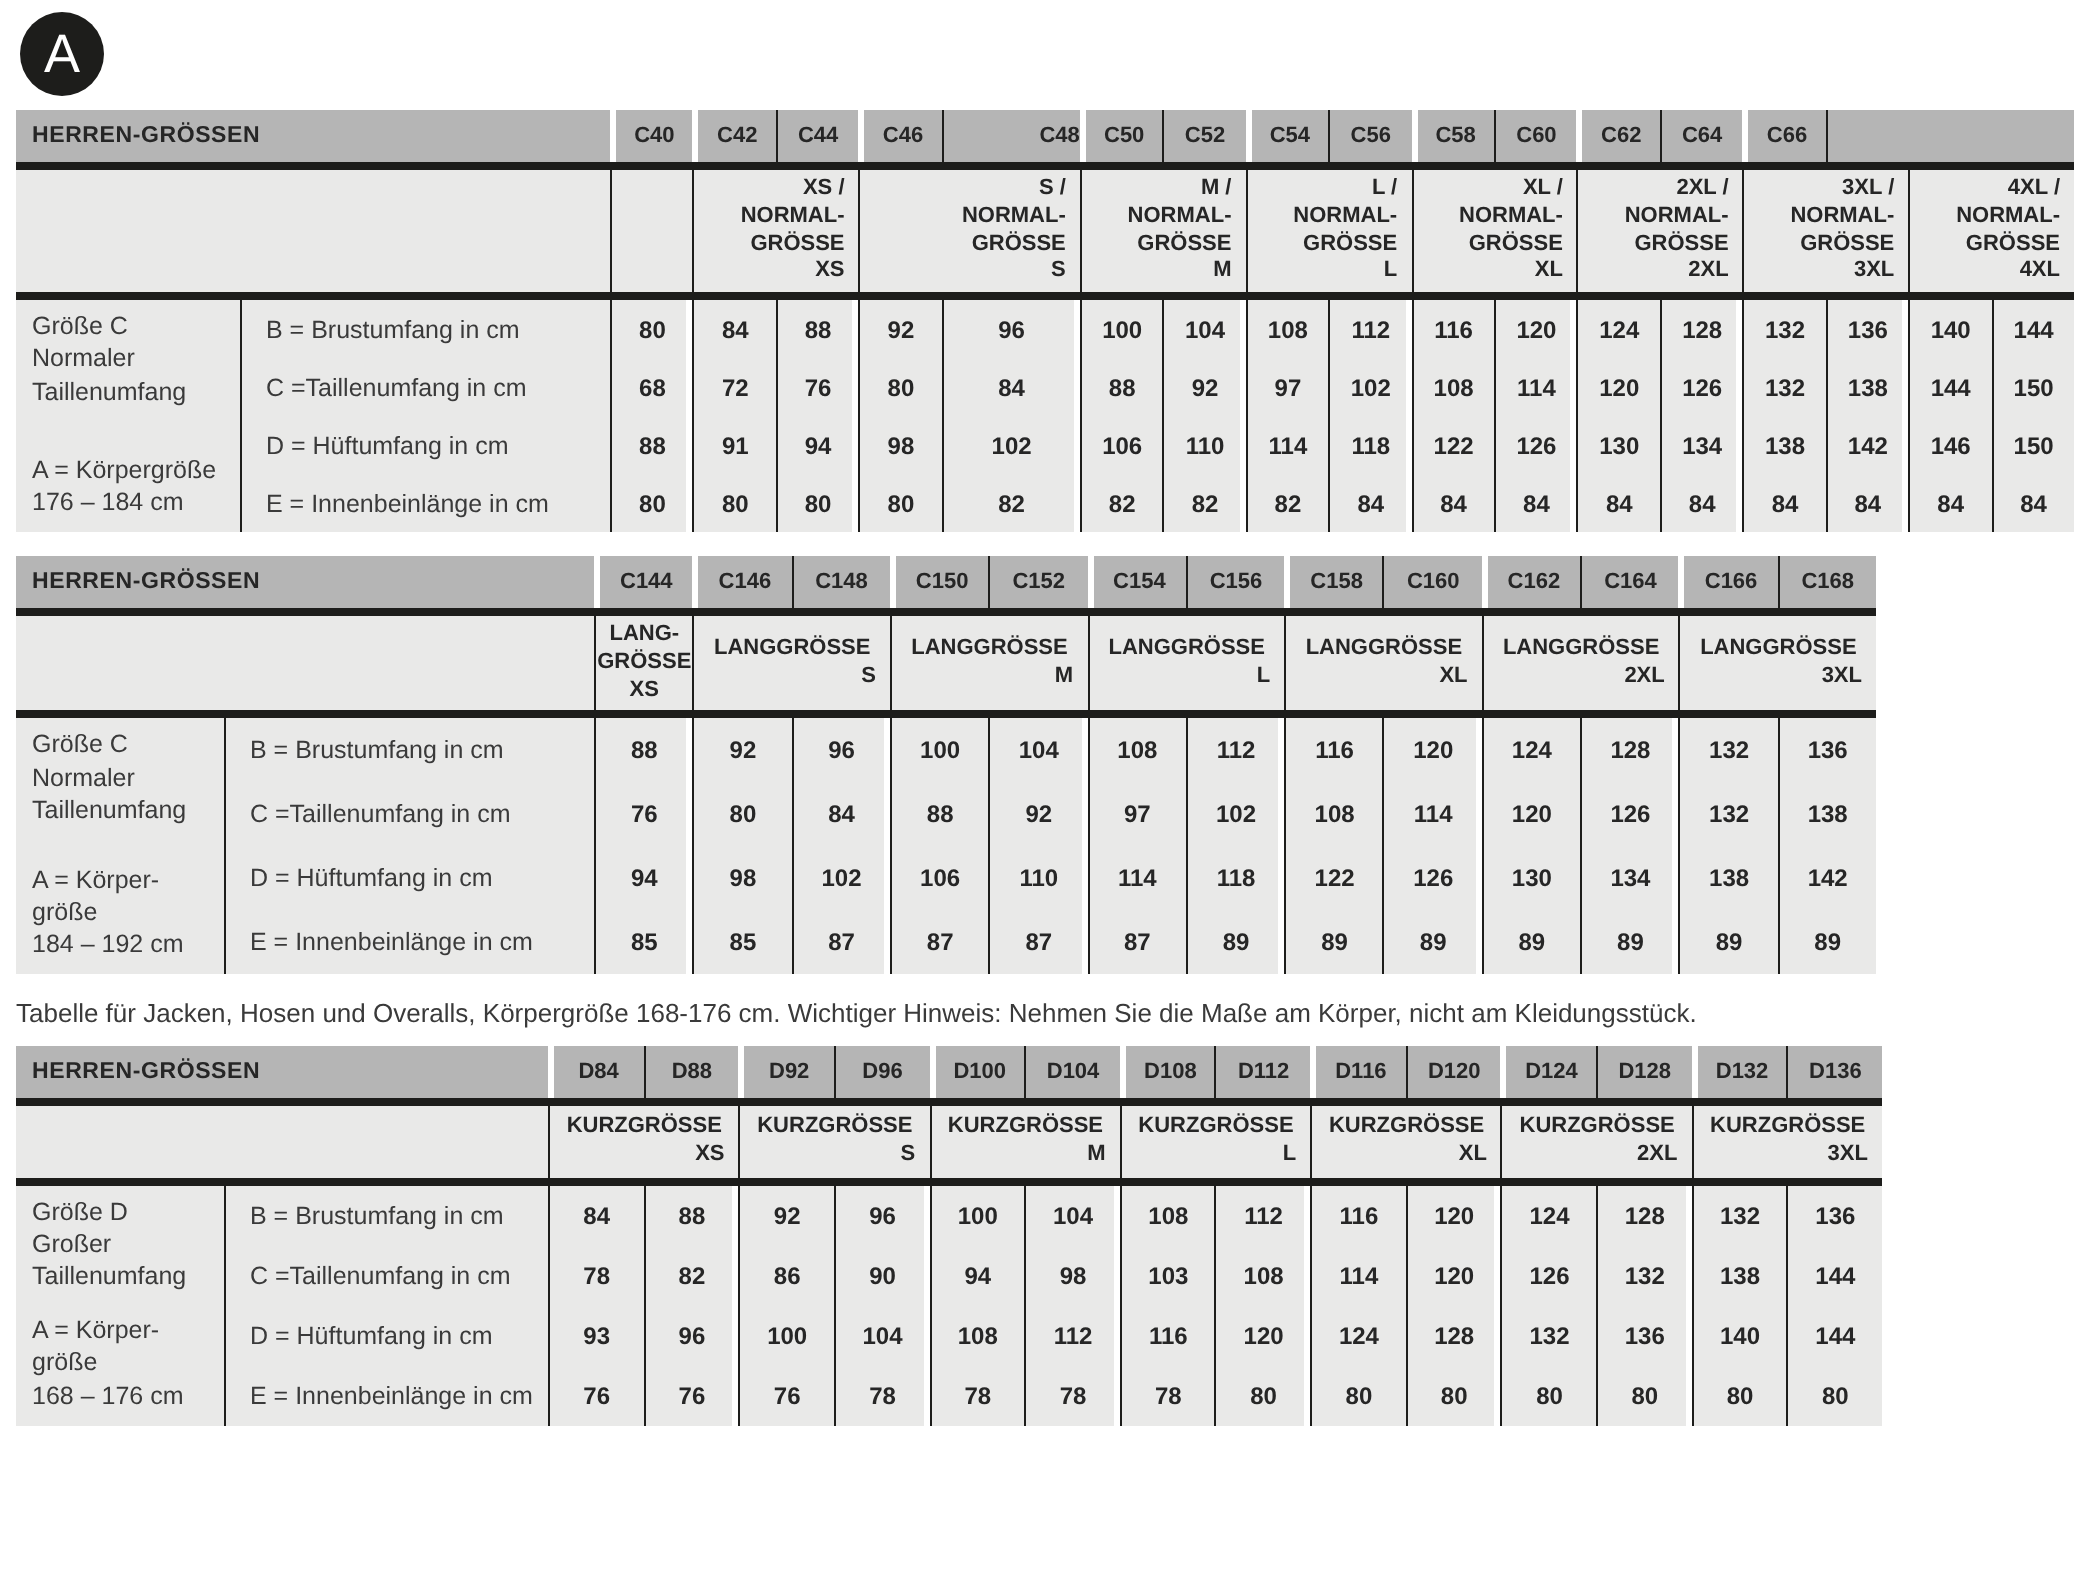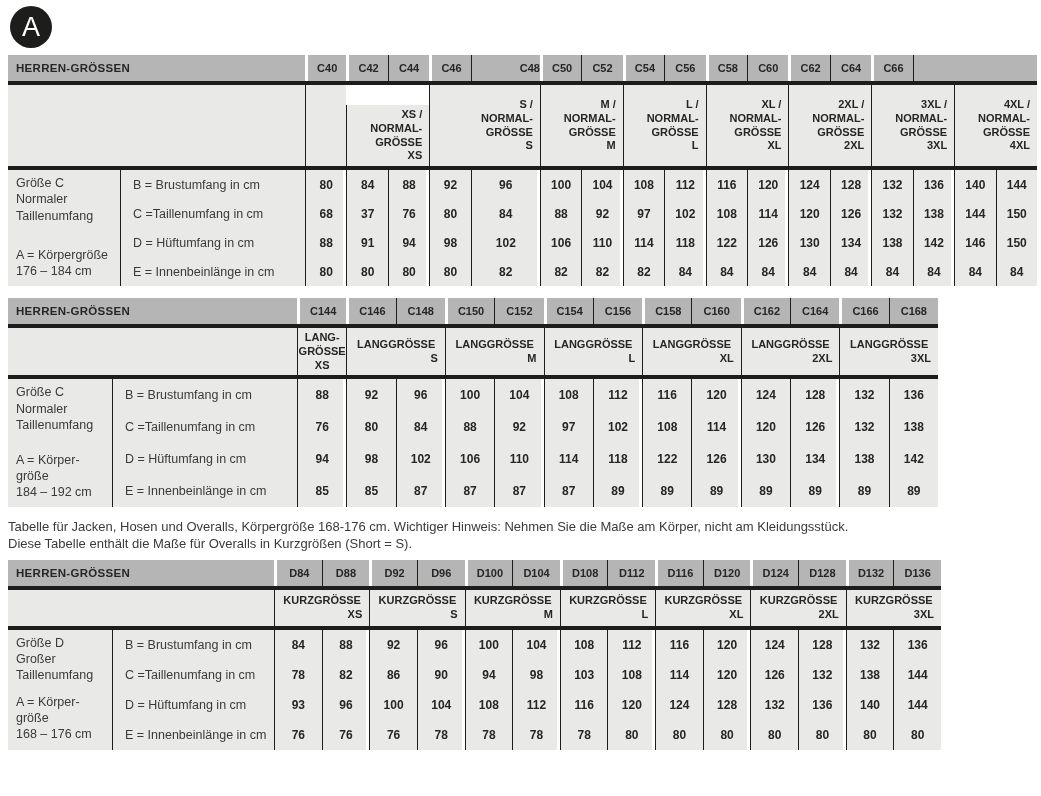--- a/index.html
+++ b/index.html
@@ -70,21 +70,21 @@
         <div class="hcell code" style="grid-area: 1 / 13; text-align: right;">C60</div>
         <div class="hcell code gstart" style="grid-area: 1 / 14;">C62</div>
         <div class="hcell code" style="grid-area: 1 / 15; text-align: center;">C64</div>
         <div class="hcell code gstart" style="grid-area: 1 / 16;">C66</div>
         <div class="hcell code" style="grid-area: 1 / 17;"></div>
         <div class="hcell code gstart noline" style="grid-area: 1 / 18;"></div>
         <div class="hcell code noline" style="grid-area: 1 / 19;"></div>
         <div class="rule" style="grid-area: 2 / 1 / auto / -1;"></div>
         <div class="scell spacer" style="grid-area: 3 / 1 / auto / span 2;"></div>
         <div class="scell group ga-right pre" style="grid-area: 3 / 3 / auto / span 1;"></div>
-        <div class="scell group ga-right pre" style="grid-area: 3 / 4 / auto / span 2; margin-top: 20px;">XS /
+        <div class="scell group ga-right pre" style="grid-area: 3 / 4 / auto / span 2;">XS /
 NORMAL-
 GRÖSSE
 XS</div>
         <div class="scell group ga-right pre" style="grid-area: 3 / 6 / auto / span 2;">S /
 NORMAL-
 GRÖSSE
 S</div>
         <div class="scell group ga-right pre" style="grid-area: 3 / 8 / auto / span 2;">M /
 NORMAL-
 GRÖSSE
@@ -130,21 +130,21 @@
         <div class="bcell val" style="grid-area: 5 / 12;">116</div>
         <div class="bcell val gend" style="grid-area: 5 / 13;">120</div>
         <div class="bcell val" style="grid-area: 5 / 14;">124</div>
         <div class="bcell val gend" style="grid-area: 5 / 15;">128</div>
         <div class="bcell val" style="grid-area: 5 / 16;">132</div>
         <div class="bcell val gend" style="grid-area: 5 / 17;">136</div>
         <div class="bcell val" style="grid-area: 5 / 18;">140</div>
         <div class="bcell val" style="grid-area: 5 / 19;">144</div>
         <div class="bcell meas" style="grid-area: 6 / 2;">C =Taillenumfang in cm</div>
         <div class="bcell val gend" style="grid-area: 6 / 3;">68</div>
-        <div class="bcell val" style="grid-area: 6 / 4;">37</div>
+        <div class="bcell val" style="grid-area: 6 / 4;">72</div>
         <div class="bcell val gend" style="grid-area: 6 / 5;">76</div>
         <div class="bcell val" style="grid-area: 6 / 6;">80</div>
         <div class="bcell val gend" style="grid-area: 6 / 7;">84</div>
         <div class="bcell val" style="grid-area: 6 / 8;">88</div>
         <div class="bcell val gend" style="grid-area: 6 / 9;">92</div>
         <div class="bcell val" style="grid-area: 6 / 10;">97</div>
         <div class="bcell val gend" style="grid-area: 6 / 11;">102</div>
         <div class="bcell val" style="grid-area: 6 / 12;">108</div>
         <div class="bcell val gend" style="grid-area: 6 / 13;">114</div>
         <div class="bcell val" style="grid-area: 6 / 14;">120</div>
@@ -301,21 +301,20 @@
         <div class="bcell val" style="grid-area: 8 / 12;">89</div>
         <div class="bcell val gend" style="grid-area: 8 / 13;">89</div>
         <div class="bcell val" style="grid-area: 8 / 14;">89</div>
         <div class="bcell val" style="grid-area: 8 / 15;">89</div>
       </div>
   </section>
 
   <section>
     <p class="intro">
       <span>Tabelle für Jacken, Hosen und Overalls, Körpergröße 168-176 cm. Wichtiger Hinweis: Nehmen Sie die Maße am Körper, nicht am Kleidungsstück.</span><br>
-      <span>Diese Tabelle enthält die Maße für Overalls in Kurzgrößen (Short = S).</span>
     </p>
     <div class="sizetable" style="width: 933px; grid-template-columns: 104px 162px repeat(14, 1fr); grid-template-rows: 26px 4px minmax(36px, auto) 4px repeat(4, 30px);">
         <div class="hcell lhead" style="grid-area: 1 / 1 / auto / span 2;">HERREN-GRÖSSEN</div>
         <div class="hcell code gstart" style="grid-area: 1 / 3;">D84</div>
         <div class="hcell code" style="grid-area: 1 / 4;">D88</div>
         <div class="hcell code gstart" style="grid-area: 1 / 5;">D92</div>
         <div class="hcell code" style="grid-area: 1 / 6;">D96</div>
         <div class="hcell code gstart" style="grid-area: 1 / 7;">D100</div>
         <div class="hcell code" style="grid-area: 1 / 8;">D104</div>
         <div class="hcell code gstart" style="grid-area: 1 / 9;">D108</div>

